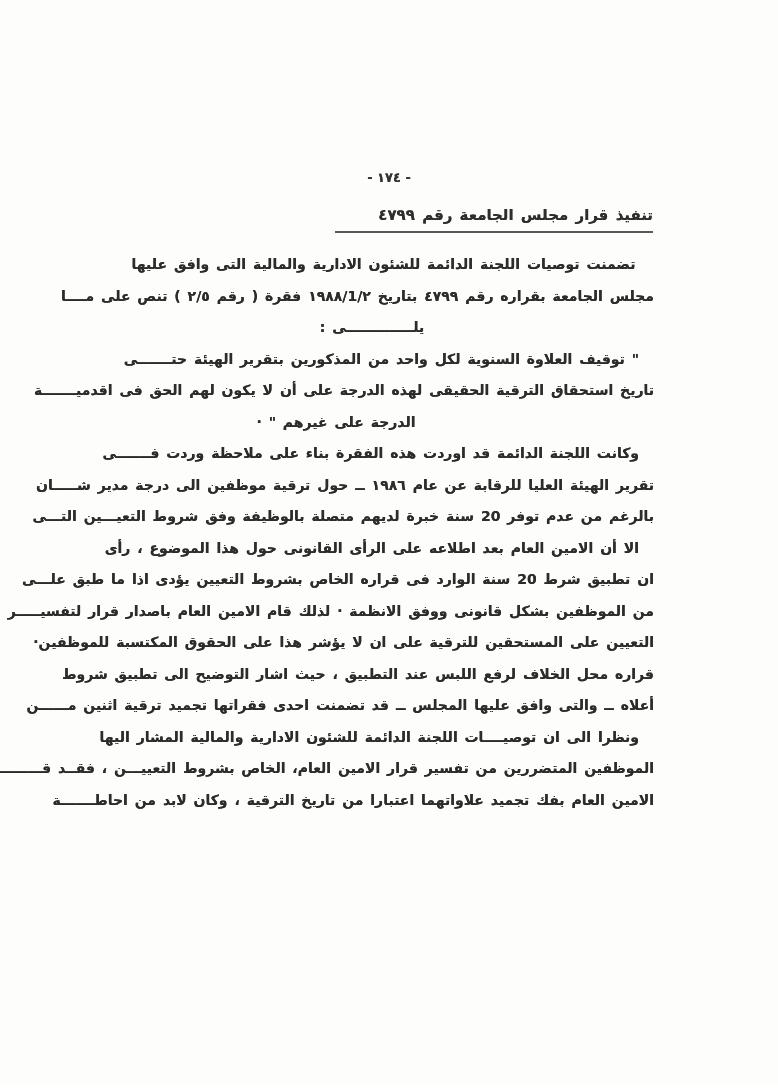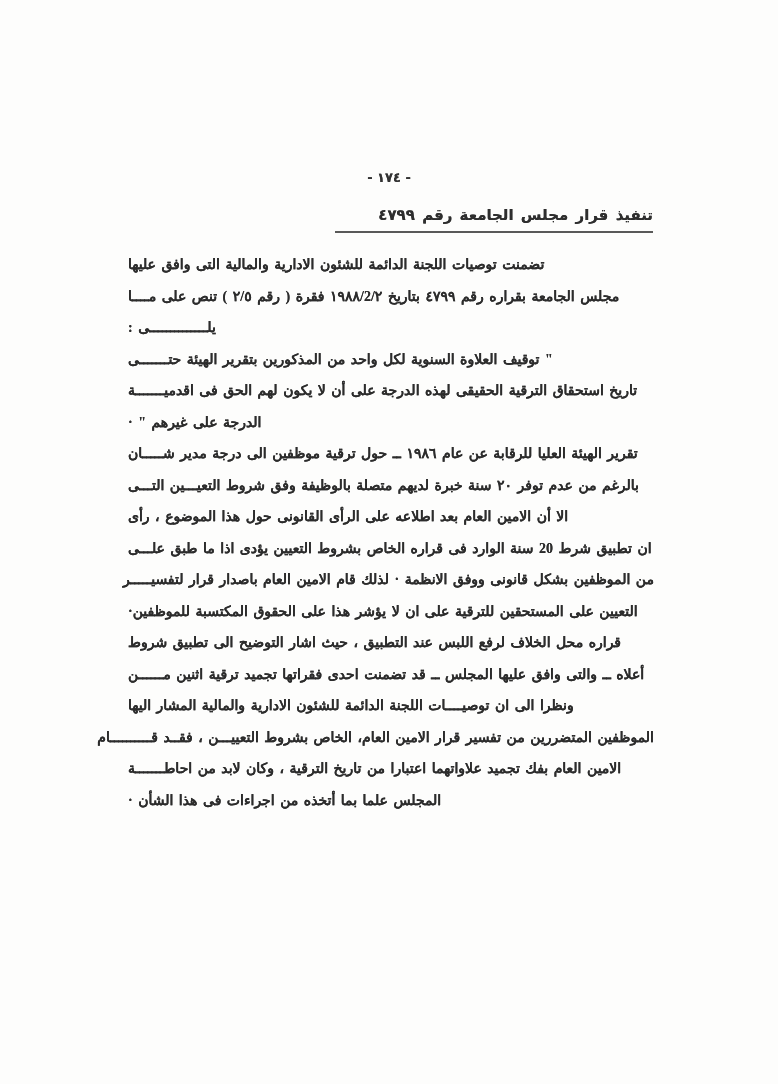--- a/index.html
+++ b/index.html
@@ -51,23 +51,22 @@
     margin: 16px 124px 0 128px;
     font-size: 14px;
     font-weight: bold;
     color: #2c2c2c;
     text-shadow: 0 0 0.5px #4a4a4a;
     word-spacing: 2px;
   }
   .para { margin: 0; }
   .ln {
     line-height: 31.5px;
-    text-align: left;
+    text-align: center;
     white-space: nowrap;
-    font-family: Liberation Serif, serif;
   }
   .first { padding-right: 15px; }
   .i38  { padding-right: 38px; }
   .i110 { padding-right: 110px; }
   .i13  { padding-right: 13px; }
   .i145 { padding-right: 145px; }
 </style>
 </head>
 <body>
 
@@ -77,45 +76,45 @@
 
   <div class="title-block">
     <div class="doc-title">تنفيذ قرار مجلس الجامعة رقم ٤٧٩٩</div>
     <div class="title-rule"></div>
   </div>
 
   <div class="doc-body">
 
     <div class="para">
       <div class="ln first">تضمنت توصيات اللجنة الدائمة للشئون الادارية والمالية  التى وافق عليها</div>
-      <div class="ln">مجلس الجامعة بقراره رقم ٤٧٩٩ بتاريخ ١٩٨٨/2/٢ فقرة ( رقم ٢/٥ ) تنص على مــــا</div>
+      <div class="ln">مجلس الجامعة بقراره رقم ٤٧٩٩ بتاريخ ١٩٨٨/1/٢ فقرة ( رقم ٢/٥ ) تنص على مــــا</div>
       <div class="ln i38">يلــــــــــــــى :</div>
     </div>
 
     <div class="para">
       <div class="ln first">" توقيف العلاوة السنوية لكل واحد من المذكورين بتقرير الهيئة حتـــــــى</div>
       <div class="ln">تاريخ استحقاق الترقية الحقيقى لهذه الدرجة على أن لا يكون  لهم الحق فى اقدميـــــــة</div>
       <div class="ln i110">الدرجة على غيرهم " ·</div>
     </div>
 
     <div class="para">
+      <div class="ln first">وكانت اللجنة الدائمة قد اوردت هذه الفقرة بناء على ملاحظة وردت فـــــــى</div>
       <div class="ln">تقرير الهيئة العليا للرقابة عن عام ١٩٨٦ ــ حول ترقية موظفين الى درجة مدير شـــــان</div>
-      <div class="ln">بالرغم من عدم توفر  ٢٠  سنة  خبرة لديهم متصلة بالوظيفة وفق شروط التعيـــين التـــى</div>
+      <div class="ln">بالرغم من عدم توفر  20  سنة  خبرة لديهم متصلة بالوظيفة وفق شروط التعيـــين التـــى</div>
     </div>
 
     <div class="para">
       <div class="ln first">الا أن الامين العام بعد اطلاعه على الرأى القانونى حول هذا الموضوع ، رأى</div>
       <div class="ln">ان تطبيق شرط 20 سنة الوارد فى قراره الخاص بشروط التعيين يؤدى اذا ما طبق علـــى</div>
       <div class="ln">من الموظفين بشكل قانونى ووفق الانظمة · لذلك قام الامين العام باصدار قرار لتفسيـــــر</div>
       <div class="ln">التعيين على المستحقين للترقية على ان لا يؤشر هذا على الحقوق المكتسبة للموظفين·</div>
       <div class="ln">قراره محل الخلاف لرفع اللبس عند التطبيق ،   حيث اشار التوضيح الى تطبيق شروط</div>
     </div>
 
     <div class="para">
       <div class="ln">أعلاه ــ والتى وافق عليها المجلس ــ قد تضمنت احدى فقراتها تجميد ترقية اثنين مــــــن</div>
       <div class="ln first">ونظرا الى ان توصيــــات  اللجنة الدائمة للشئون الادارية والمالية  المشار اليها</div>
       <div class="ln">الموظفين المتضررين من تفسير قرار الامين العام، الخاص بشروط التعييـــن ، فقــد قــــــــــام</div>
       <div class="ln">الامين العام بفك تجميد علاواتهما اعتبارا من تاريخ الترقية ، وكان لابد من احاطـــــــة</div>
-      <div class="ln i145">المجلس علما بما أتخذه  من اجراءات فى هذا الشأن ·</div>
     </div>
 
   </div>
 </div>
 
 </body></html>

